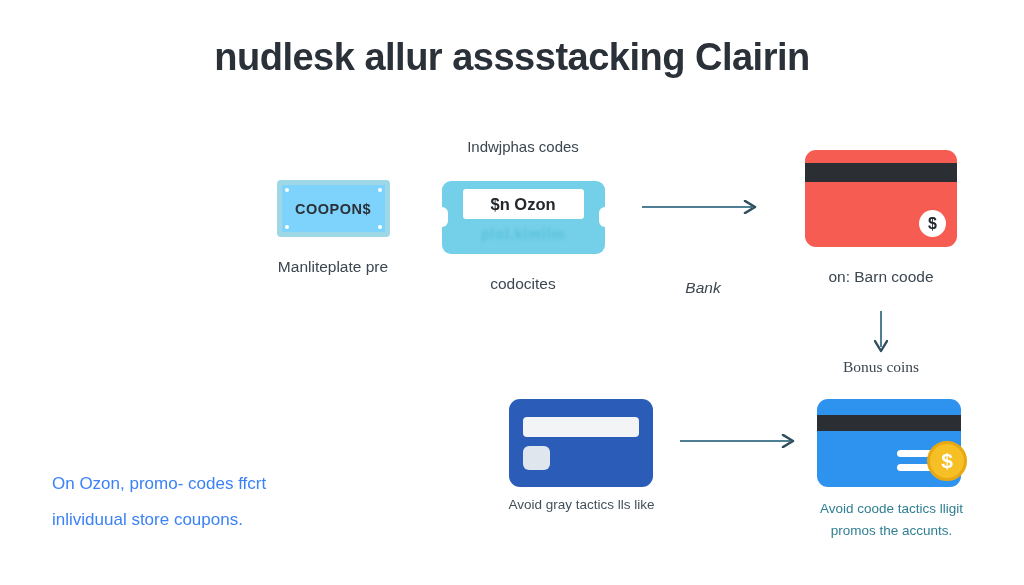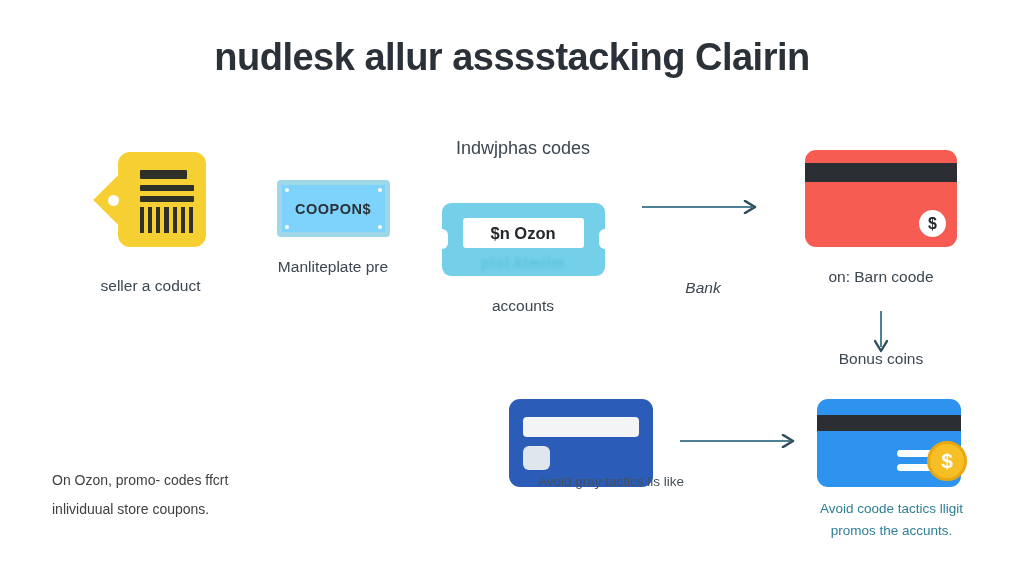--- a/index.html
+++ b/index.html
@@ -47,24 +47,24 @@
   .node-caption {
     margin-top: 18px;
     font-size: 15.5px;
     color: #3b4650;
     text-align: center;
     line-height: 1.55;
     font-family: "Liberation Sans", sans-serif;
     max-width: 210px;
   }
   .node-overline {
-    font-size: 18px;
+    font-size: 15px;
     color: #3b4650;
     text-align: center;
-    margin-bottom: 20px;
+    margin-bottom: 26px;
     font-family: "Liberation Sans", sans-serif;
     white-space: nowrap;
   }
 
   
   .tag-wrap { width: 110px; height: 104px; position: relative; }
   .tag-body {
     position: absolute;
     left: 22px; top: 0;
     width: 88px; height: 95px;
@@ -128,23 +128,22 @@
   
   .ticket {
     position: relative;
     width: 163px; height: 73px;
     background: #74cfe8;
     border-radius: 9px;
     display: flex;
     flex-direction: column;
     align-items: center;
     justify-content: flex-start;
-    padding-top: 15px;
+    padding-top: 8px;
     box-sizing: border-box;
-    margin-top: 24px;
   }
   .ticket::before, .ticket::after {
     content: "";
     position: absolute;
     top: 26px;
     width: 12px; height: 20px;
     background: #ffffff;
     border-radius: 10px;
   }
   .ticket::before { left: -6px; }
@@ -261,23 +260,23 @@
     font-size: 15.5px;
     color: #3b4650;
     text-align: center;
     white-space: nowrap;
     font-family: "Liberation Sans", sans-serif;
   }
 
   
   .footnote {
     position: absolute;
-    font-size: 14px;
+    font-size: 17px;
     line-height: 2.1;
-    color: #404040;
+    color: #3b82f6;
     font-family: "Liberation Sans", sans-serif;
   }
   .footnote-dark {
     color: #43505a;
     line-height: 1.65;
     font-size: 13.5px;
     text-align: center;
   }
   .footnote-teal {
     color: #2f7f93;
@@ -286,61 +285,39 @@
     text-align: center;
   }
 </style>
 </head>
 <body>
 
 <div class="canvas">
 
   <div class="title">nudlesk allur asssstacking Clairin</div>
 
-  <div class="node" style="left:58px; top:152px; width:185px;">
-    <div class="tag-wrap">
-      <div class="tag-point"></div>
-      <div class="tag-body"></div>
-      <div class="tag-hole"></div>
-      <div class="tag-lines">
-        <div class="bl bl-a"></div>
-        <div class="bl bl-b"></div>
-        <div class="bl bl-c"></div>
-        <div class="bars">
-          <i></i>
-            <i></i>
-            <i></i>
-            <i></i>
-            <i></i>
-            <i></i>
-            <i></i>
-        </div>
-      </div>
-    </div>
-    <div class="node-caption">seller a coduct</div>
-  </div>
 
   <div class="node" style="left:248px; top:180px; width:170px;">
     <div class="coupon-out">
       <span class="dot" style="left:3px; top:3px;"></span>
       <span class="dot" style="right:3px; top:3px;"></span>
       <span class="dot" style="left:3px; bottom:3px;"></span>
       <span class="dot" style="right:3px; bottom:3px;"></span>
       <span class="cpn-text">COOPON$</span>
     </div>
     <div class="node-caption">Manliteplate pre</div>
   </div>
 
   <div class="node" style="left:437px; top:138px; width:172px;">
     <div class="node-overline">Indwjphas codes</div>
     <div class="ticket">
       <div class="ticket-field">$n Ozon</div>
       <div class="ticket-blur">plol.klmilm</div>
     </div>
-    <div class="node-caption">accounts</div>
+    <div class="node-caption">codocites</div>
   </div>
 
   <div class="arrow-h" style="left:642px; top:200px; width:122px;">
     <svg width="122" height="14" viewBox="0 0 122 14" aria-hidden="true">
       <line x1="0" y1="7" x2="110" y2="7" stroke="#4e7f92" stroke-width="2"></line>
       <polyline points="103,1 113,7 103,13" fill="none" stroke="#2f4f5e" stroke-width="2.6" stroke-linecap="round" stroke-linejoin="round"></polyline>
     </svg>
   </div>
   <div class="arrow-label" style="left:642px; top:279px; width:122px;font-style:italic;">Bank</div>
 
@@ -351,29 +328,29 @@
     </div>
     <div class="node-caption">on: Barn coode</div>
   </div>
 
   <div class="arrow-v" style="left:874px; top:311px; height:44px;">
     <svg width="14" height="44" viewBox="0 0 14 44" aria-hidden="true">
       <line x1="7" y1="0" x2="7" y2="36" stroke="#4e7f92" stroke-width="2"></line>
       <polyline points="1,30 7,40 13,30" fill="none" stroke="#2f4f5e" stroke-width="2.4" stroke-linecap="round" stroke-linejoin="round"></polyline>
     </svg>
   </div>
-  <div class="arrow-label" style="left:774px; top:350px; width:214px;">Bonus coins</div>
+  <div class="arrow-label" style="left:774px; top:358px; width:214px;font-family:Liberation Serif, serif;">Bonus coins</div>
 
   <div class="node" style="left:509px; top:399px; width:144px;">
     <div class="card card-navy">
       <div class="navy-strip"></div>
       <div class="navy-chip"></div>
     </div>
   </div>
-  <div class="footnote footnote-dark" style="left:479px; top:471px; width:205px;text-align:right;">
+  <div class="footnote footnote-dark" style="left:479px; top:494px; width:205px;">
     <div>Avoid gray tactics lls like</div>
   </div>
 
   <div class="arrow-h" style="left:680px; top:434px; width:122px;">
     <svg width="122" height="14" viewBox="0 0 122 14" aria-hidden="true">
       <line x1="0" y1="7" x2="110" y2="7" stroke="#4e7f92" stroke-width="2"></line>
       <polyline points="103,1 113,7 103,13" fill="none" stroke="#2f4f5e" stroke-width="2.6" stroke-linecap="round" stroke-linejoin="round"></polyline>
     </svg>
   </div>
 

